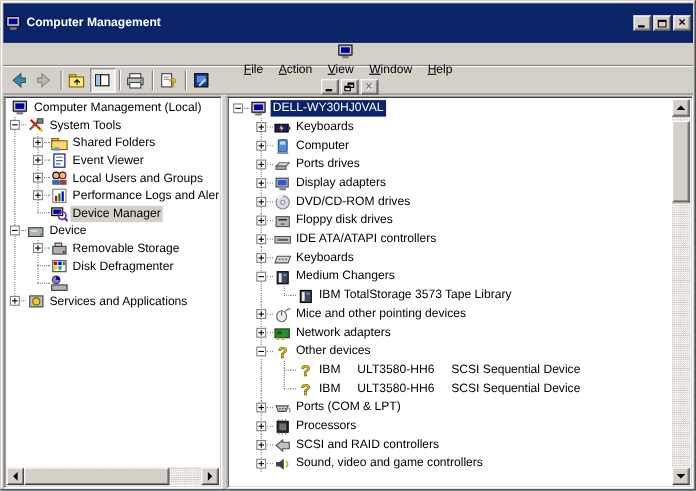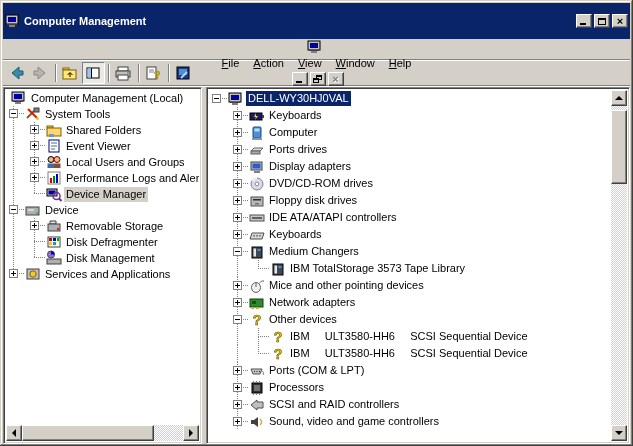--- a/index.html
+++ b/index.html
@@ -279,21 +279,21 @@
                 <rect x="3" y="4" width="3" height="3" fill="#cc0000"></rect>
                 <rect x="7" y="4" width="3" height="3" fill="#0000cc"></rect>
                 <rect x="11" y="4" width="2" height="3" fill="#00aa00"></rect>
                 <rect x="3" y="8" width="3" height="3" fill="#ffcc00"></rect>
                 <rect x="7" y="8" width="3" height="3" fill="#00aaaa"></rect>
               </svg></span><span class="tlabel">Disk Defragmenter</span></div>
           <div class="trow"><span class="gcell"><span class="dotv"></span></span><span class="ecell"><span class="vtop"></span><span class="hline"></span></span><span class="ticon16"><svg viewBox="0 0 16 16" xmlns="http://www.w3.org/2000/svg">
                 <rect x="1" y="9" width="14" height="5" fill="#b0b0b0" stroke="#404040"></rect>
                 <circle cx="5" cy="4.5" r="3.5" fill="#9370db" stroke="#404040"></circle>
                 <path d="M5 1 A3.5 3.5 0 0 1 8.5 4.5 L5 4.5 Z" fill="#0000cc"></path>
-              </svg></span><span class="tlabel">Disk Management</span></div>
+              </svg></span></div>
           <div class="trow"><span class="ecell"><span class="vtop"></span><span class="hline"></span><span class="xbox plus"></span></span><span class="ticon16"><svg viewBox="0 0 16 16" xmlns="http://www.w3.org/2000/svg">
                 <rect x="2" y="3" width="12" height="10" fill="#c0c0c0" stroke="#404040"></rect>
                 <circle cx="8" cy="8" r="3.2" fill="#ffcc00" stroke="#806000"></circle>
                 <circle cx="8" cy="8" r="1.2" fill="#c0c0c0"></circle>
               </svg></span><span class="tlabel">Services and Applications</span></div>
         </div>
       <div class="sb-track hscroll">
         <span class="sb-btn sb-left">
             <i class="arr arr-left"></i>
           </span>

